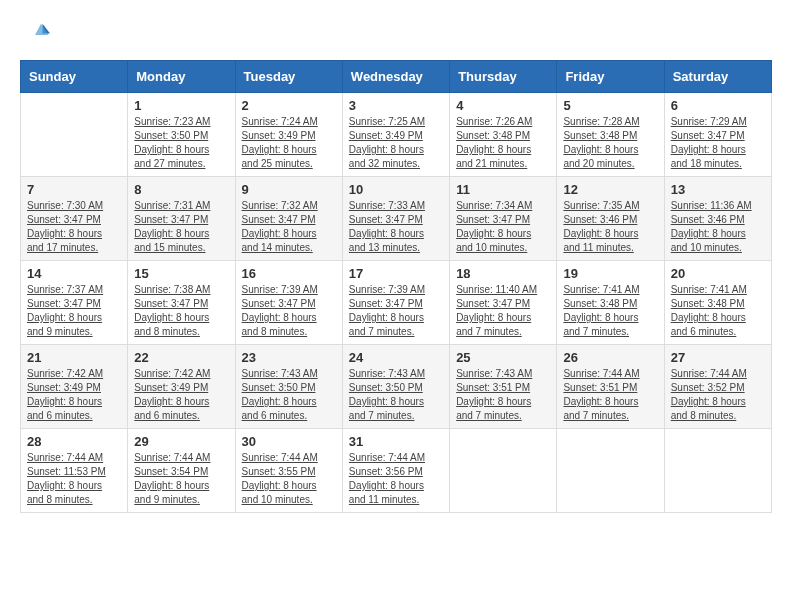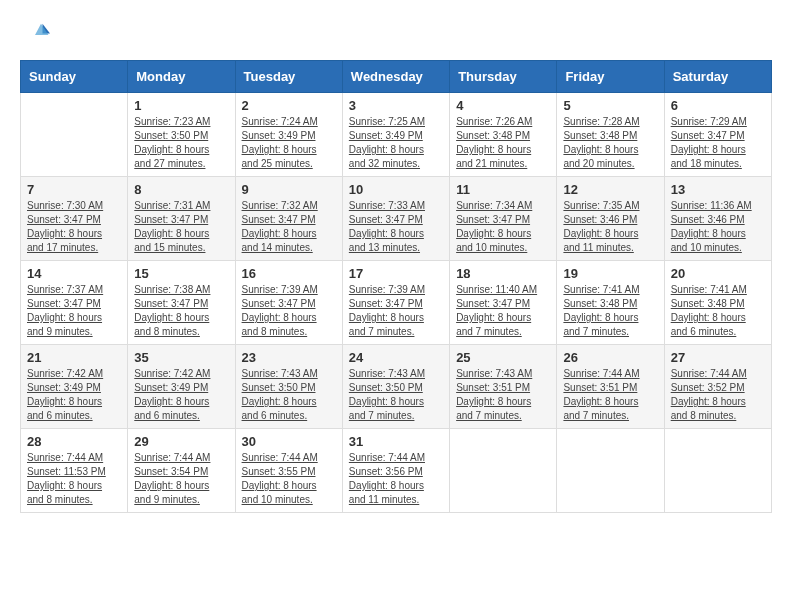--- a/index.html
+++ b/index.html
@@ -297,21 +297,21 @@
       <tr>
         <td>
         <span class="day-number">21</span>
         <div class="day-info">
           <span>Sunrise: 7:42 AM</span><br>
           <span>Sunset: 3:49 PM</span><br>
           <span>Daylight: 8 hours and 6 minutes.</span>
         </div>
       </td>
         <td>
-        <span class="day-number">35</span>
+        <span class="day-number">22</span>
         <div class="day-info">
           <span>Sunrise: 7:42 AM</span><br>
           <span>Sunset: 3:49 PM</span><br>
           <span>Daylight: 8 hours and 6 minutes.</span>
         </div>
       </td>
         <td>
         <span class="day-number">23</span>
         <div class="day-info">
           <span>Sunrise: 7:43 AM</span><br>

